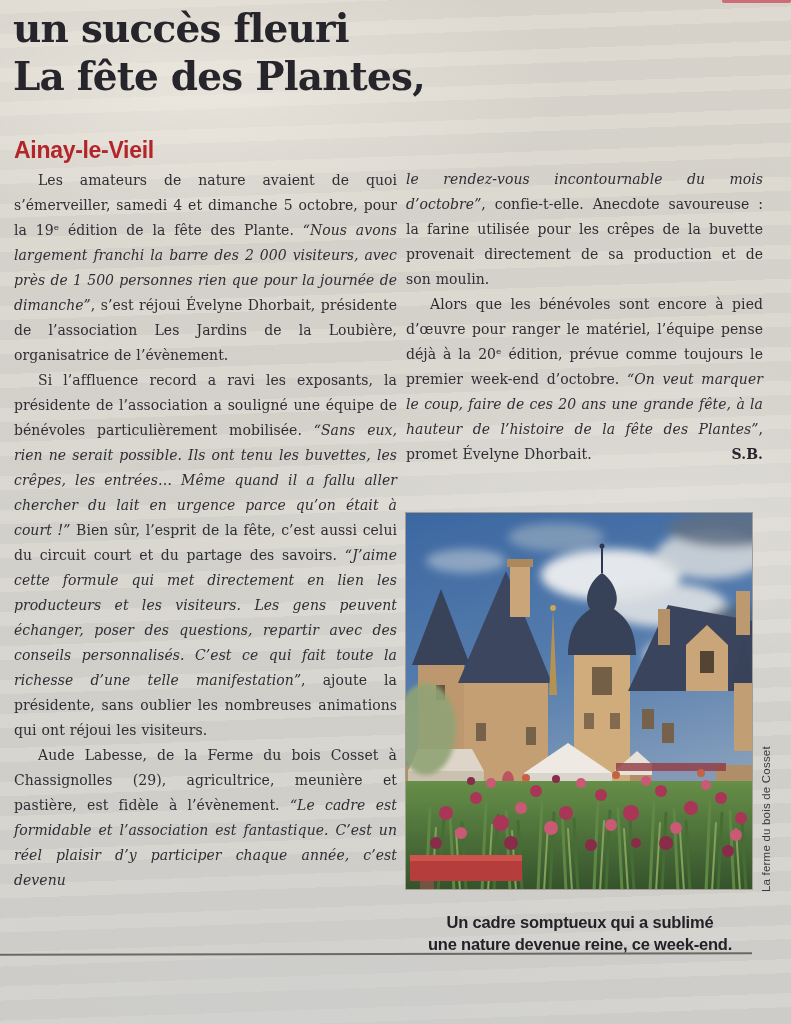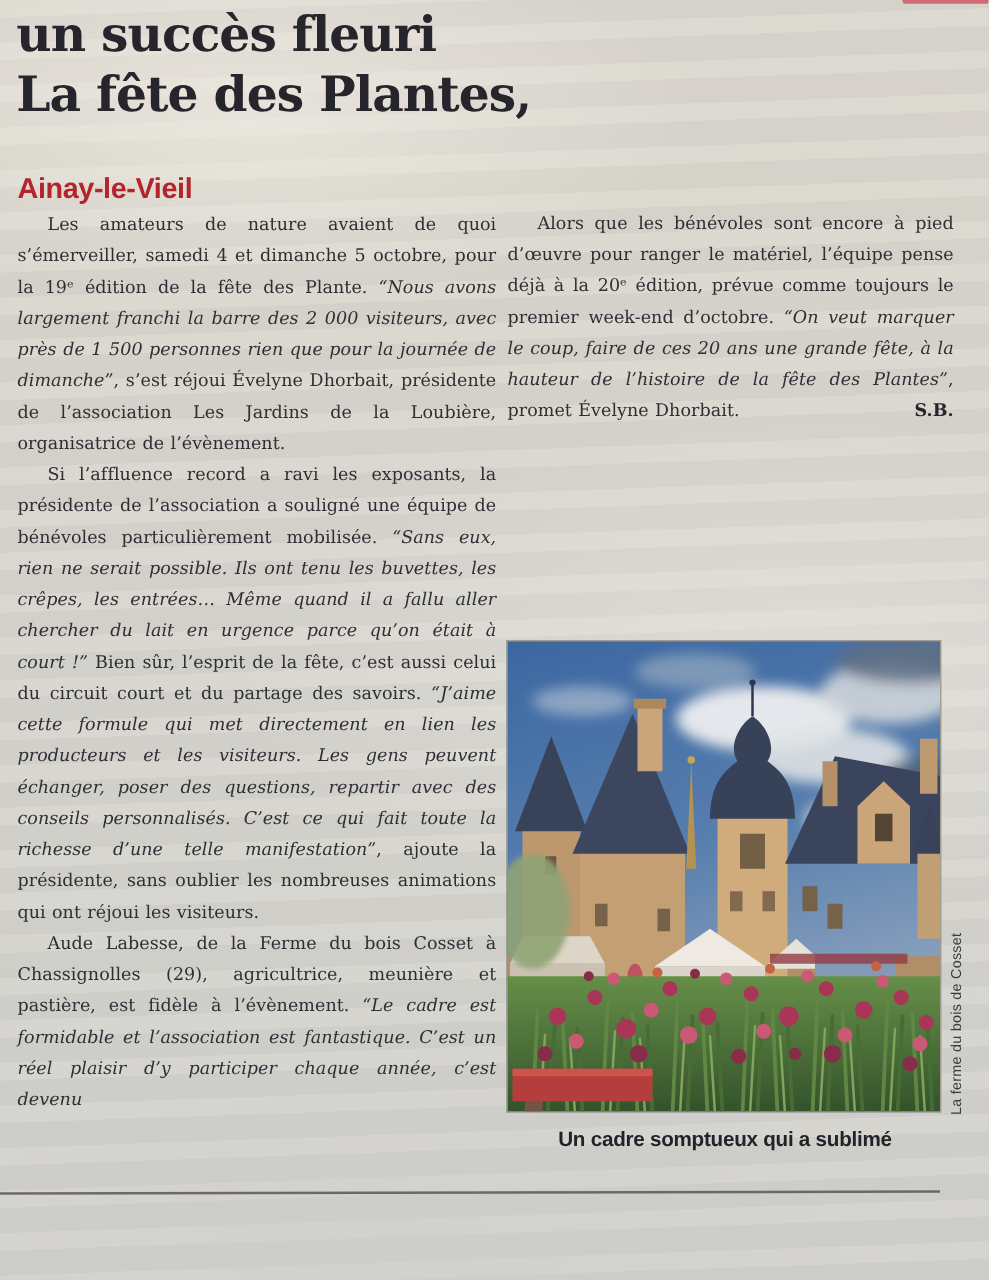--- a/index.html
+++ b/index.html
@@ -69,21 +69,21 @@
   }
   .photo svg{display:block;}
   .photo-credit{
     position:absolute;left:355px;top:380px;
     transform:rotate(-90deg);transform-origin:0 0;
     white-space:nowrap;
     font-family:"Liberation Sans","DejaVu Sans",sans-serif;
     font-size:11.5px;letter-spacing:0.2px;color:#3b3b3f;
   }
   .caption{
-    position:absolute;top:390px;left:0;width:350px;
+    position:absolute;top:400px;left:0;width:350px;
     text-align:center;
     font-family:"Liberation Sans","DejaVu Sans",sans-serif;
     font-weight:bold;font-size:16.5px;line-height:21.5px;
     letter-spacing:-0.2px;color:#222228;
   }
   .caption span{display:block;}
   .bottom-rule{
     position:absolute;top:953px;left:0;width:752px;height:2px;
     background:#5a5750;transform:rotate(-0.12deg);opacity:0.85;
   }
@@ -105,20 +105,21 @@
 
     <p class="body indent"><span>Les amateurs de nature avaient de quoi s’émerveiller, samedi 4 et dimanche 5 octobre, pour la 19ᵉ édition de la fête des Plante. </span><em>“Nous avons largement franchi la barre des 2 000 visiteurs, avec près de 1 500 personnes rien que pour la journée de dimanche”</em><span>, s’est réjoui Évelyne Dhorbait, présidente de l’association Les Jardins de la Loubière, organisatrice de l’évènement.</span></p>
 
 
     <p class="body indent"><span>Si l’affluence record a ravi les exposants, la présidente de l’association a souligné une équipe de bénévoles particulièrement mobilisée. </span><em>“Sans eux, rien ne serait possible. Ils ont tenu les buvettes, les crêpes, les entrées… Même quand il a fallu aller chercher du lait en urgence parce qu’on était à court !”</em><span> Bien sûr, l’esprit de la fête, c’est aussi celui du circuit court et du partage des savoirs. </span><em>“J’aime cette formule qui met directement en lien les producteurs et les visiteurs. Les gens peuvent échanger, poser des questions, repartir avec des conseils personnalisés. C’est ce qui fait toute la richesse d’une telle manifestation”</em><span>, ajoute la présidente, sans oublier les nombreuses animations qui ont réjoui les visiteurs.</span></p>
 
     <p class="body indent"><span>Aude Labesse, de la Ferme du bois Cosset à Chassignolles (29), agricultrice, meunière et pastière, est fidèle à l’évènement. </span><em>“Le cadre est formidable et l’association est fantastique. C’est un réel plaisir d’y participer chaque année, c’est devenu</em></p>
   </div>
 
   <div class="col col-right">
+    <p class="body"><em>le rendez-vous incontournable du mois d’octobre”</em><span>, confie-t-elle. Anecdote savoureuse : la farine utilisée pour les crêpes de la buvette provenait directement de sa production et de son moulin.</span></p>
 
     <p class="body indent"><span>Alors que les bénévoles sont encore à pied d’œuvre pour ranger le matériel, l’équipe pense déjà à la 20ᵉ édition, prévue comme toujours le premier week-end d’octobre. </span><em>“On veut marquer le coup, faire de ces 20 ans une grande fête, à la hauteur de l’histoire de la fête des Plantes”</em><span>, promet Évelyne Dhorbait.</span><span class="byline">S.B.</span></p>
   </div>
 
   <figure class="photo-block">
     <div class="photo">
       <svg viewBox="0 0 348 378" width="348" height="378" preserveAspectRatio="none">
         <defs>
           <linearGradient id="sky" x1="0" y1="0" x2="0.25" y2="1">
             <stop offset="0" stop-color="#2f5f9e"></stop>
@@ -238,18 +239,19 @@
           <rect x="4" y="342" width="112" height="26" fill="#b23230"></rect>
           <rect x="4" y="342" width="112" height="6" fill="#cc4a42"></rect>
           <rect x="14" y="368" width="14" height="10" fill="#6d4a3a"></rect>
         </g>
         <rect width="348" height="378" fill="#dcd9d0" opacity="0.07"></rect>
       </svg>
     </div>
     <div class="photo-credit">La ferme du bois de Cosset</div>
     <figcaption class="caption">
       <span>Un cadre somptueux qui a sublimé</span>
+      <span>une nature devenue reine, ce week-end.</span>
     </figcaption>
   </figure>
 
   <div class="bottom-rule"></div>
 
 </div>
 
 </body></html>

